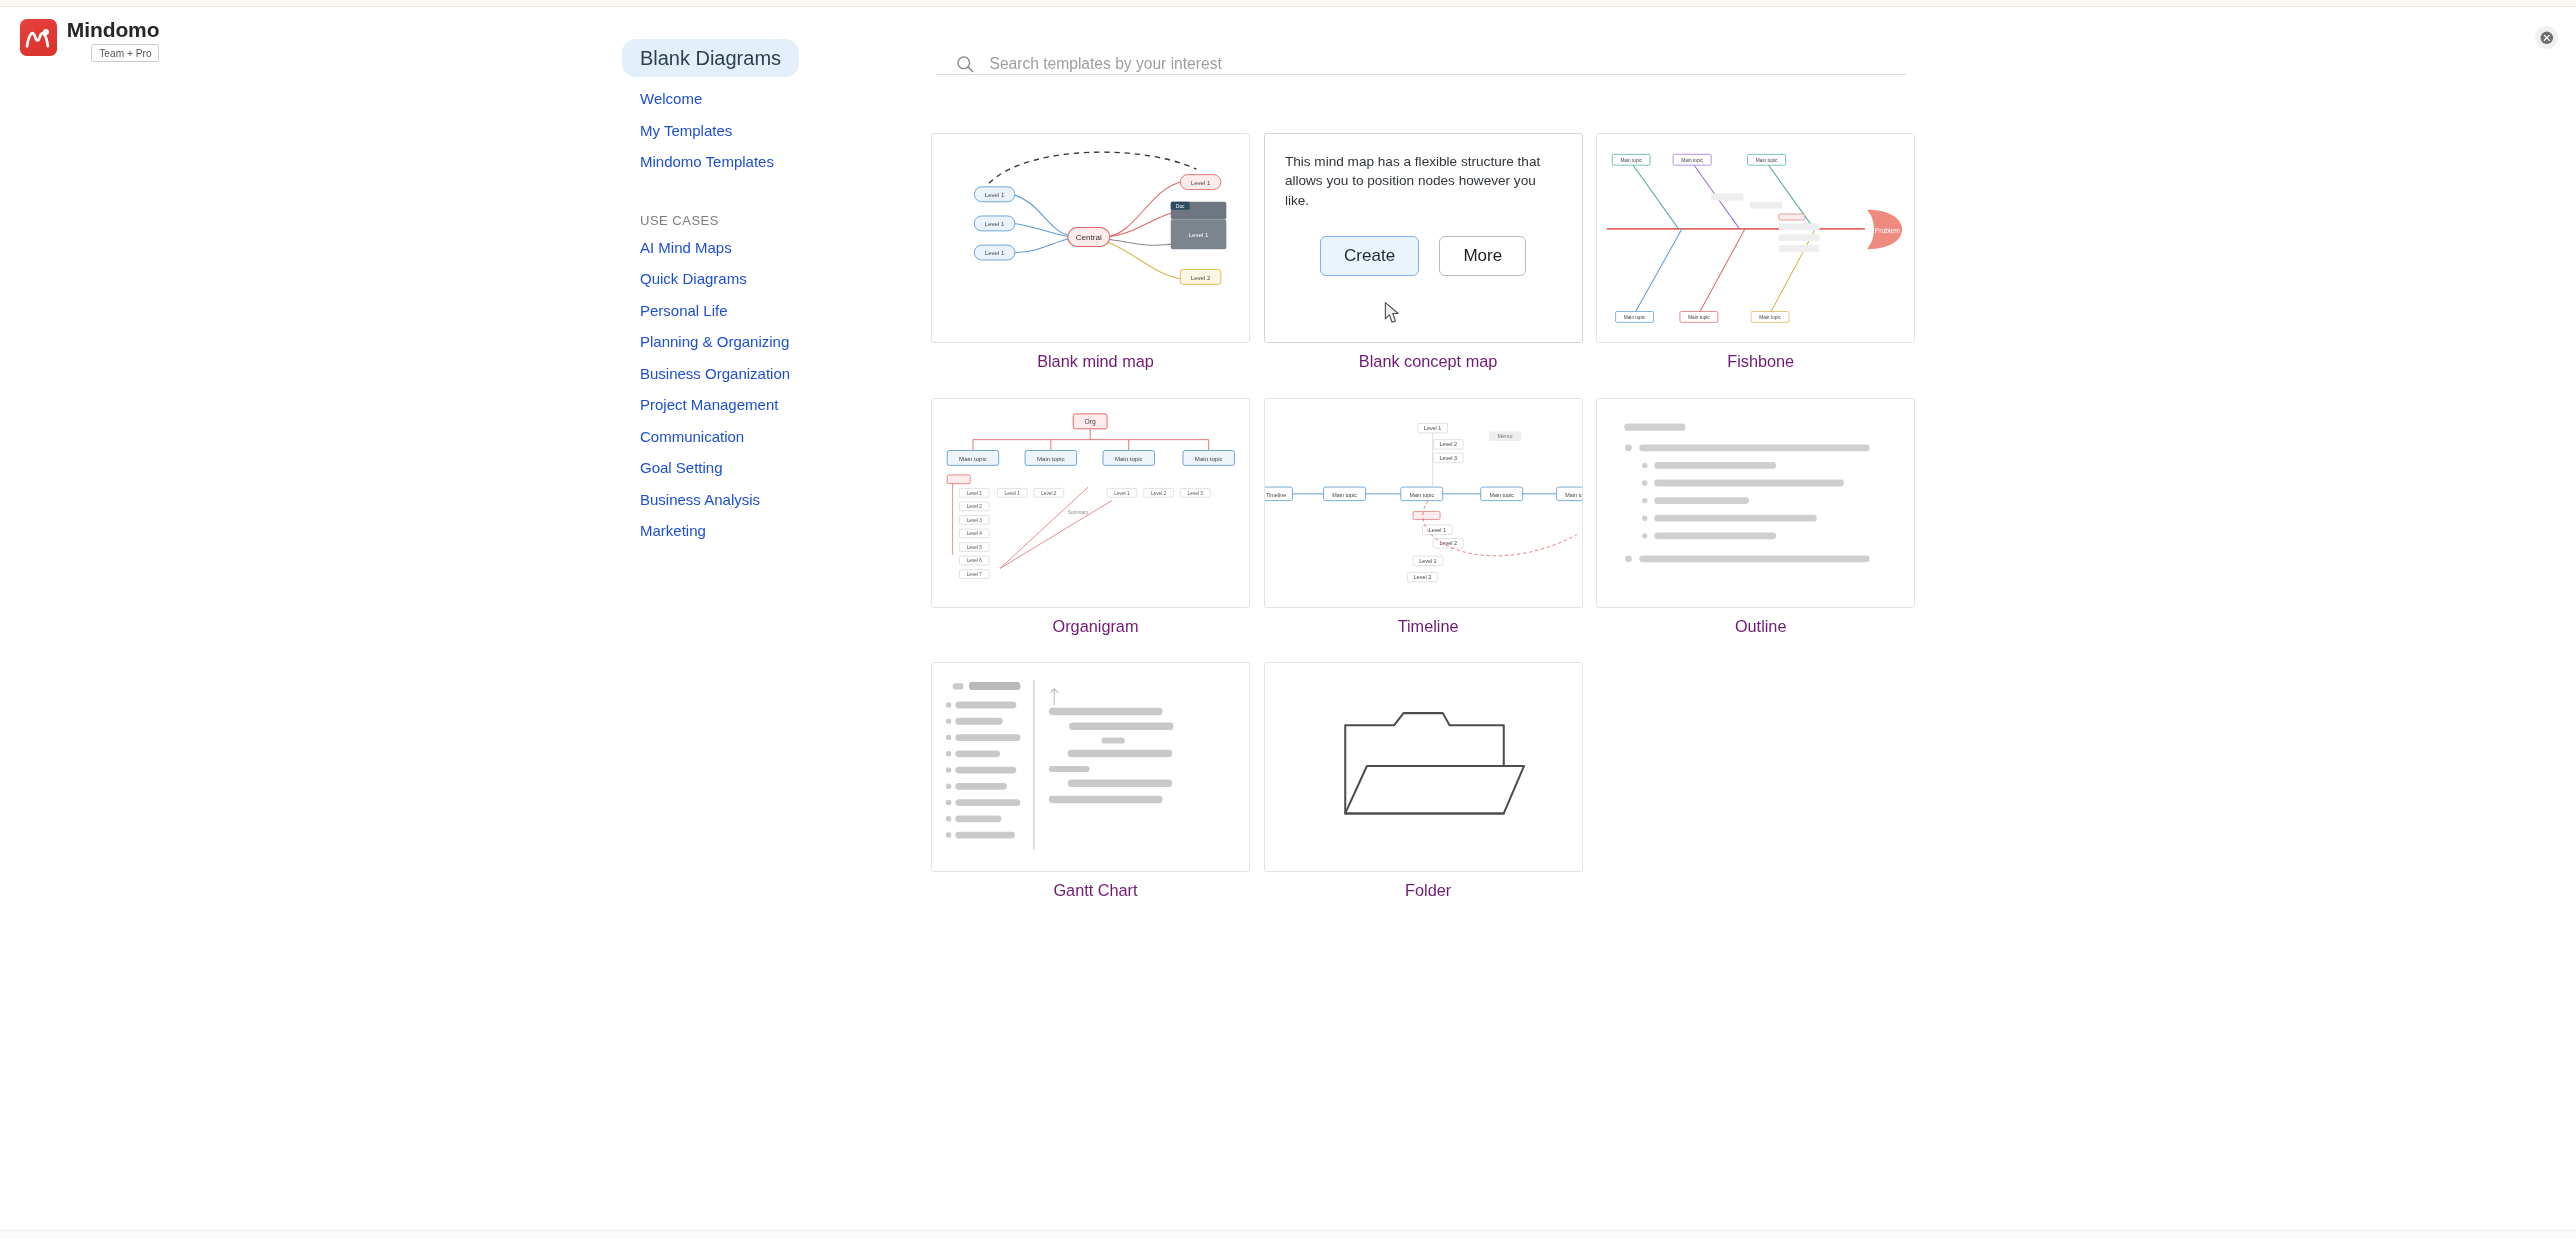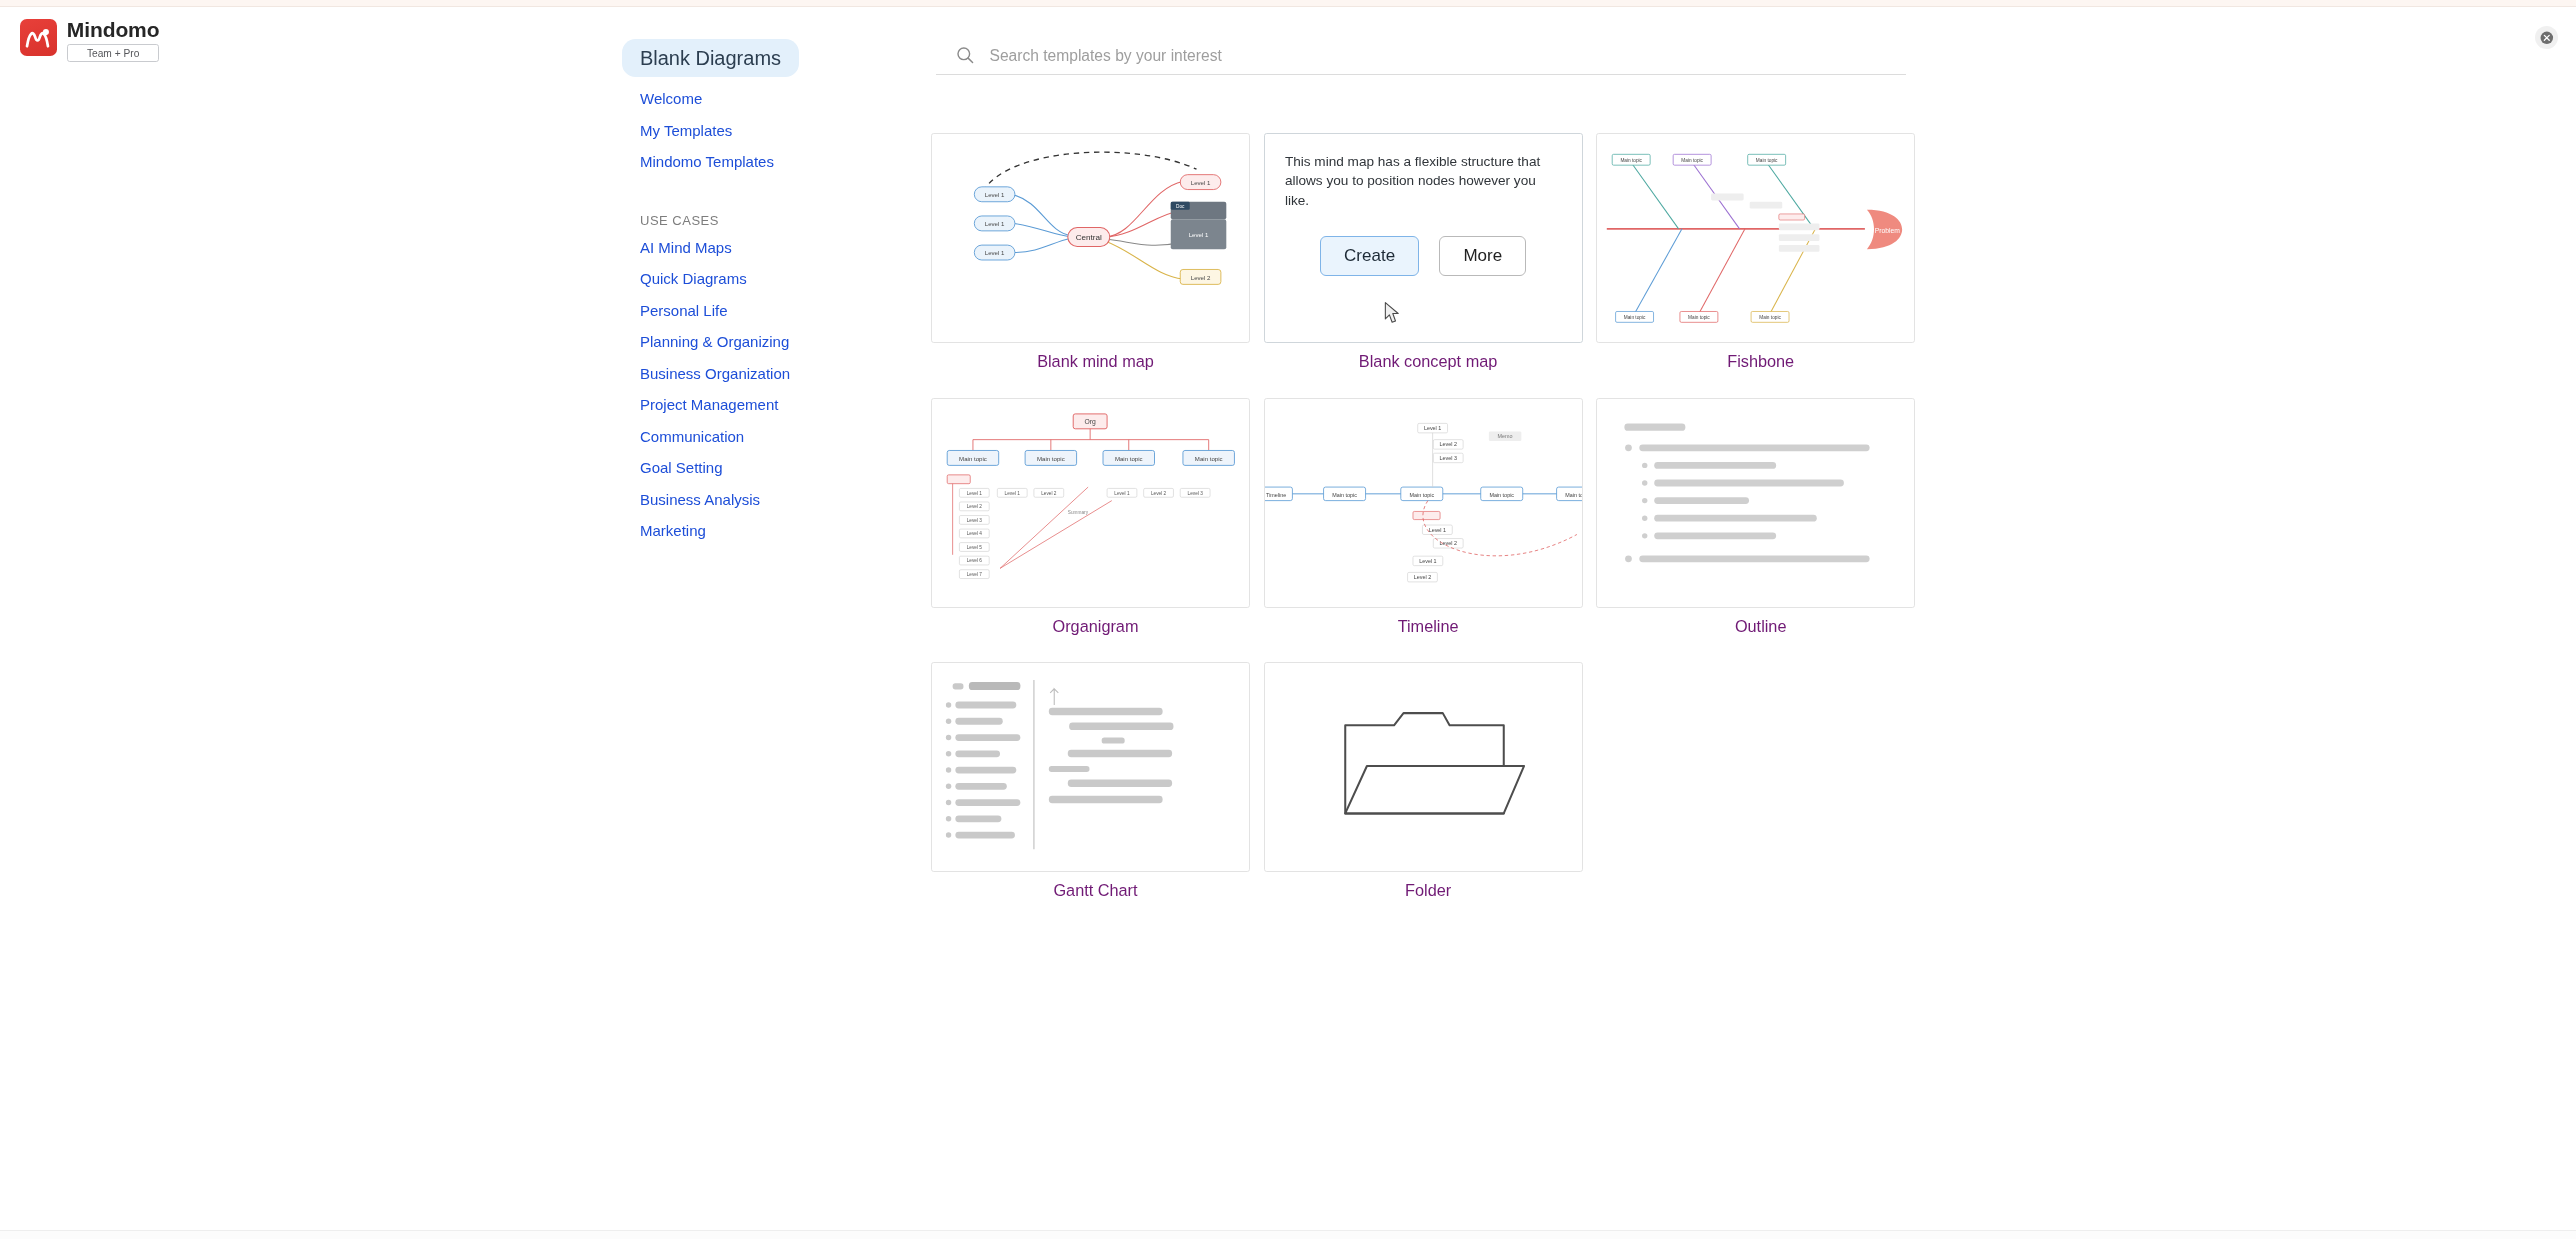--- a/index.html
+++ b/index.html
@@ -30,21 +30,21 @@
   }
   .brand-logo {
     width: 37px; height: 37px;
     border-radius: 6.8px;
     background: linear-gradient(160deg, #e8403a 0%, #d8322c 100%);
     display: flex; align-items: center; justify-content: center;
     position: relative;
     overflow: hidden;
   }
   .brand-logo svg { display: block; }
-  .brand-text { display: flex; flex-direction: column; gap: 4.1px; }
+  .brand-text { display: flex; flex-direction: column; gap: 4.1px; align-items: flex-end; }
   .brand-name {
     font-size: 21px; font-weight: bold; color: #262626;
     line-height: 1; letter-spacing: -0.1px;
   }
   .brand-badge {
     font-size: 10.2px; color: #55565a;
     border: 0.7px solid #c9cbcf;
     border-radius: 2.7px;
     padding: 2.7px 6.8px;
     display: inline-block;
@@ -93,21 +93,21 @@
     padding: 0 0 4.1px 36px;
     margin-top: 35px;
     text-transform: uppercase;
   }
   
   .search-wrap {
     position: absolute;
     left: 936px; top: 37px;
     width: 970px; height: 38px;
     border-bottom: 0.7px solid #dcdcdc;
-    display: flex; align-items: center; gap: 12.2px;
+    display: flex; align-items: flex-end; gap: 12.2px;
   }
   .search-icon { width: 20.3px; height: 20.3px; flex: 0 0 auto; margin-left: 19px;}
   .search-input {
     border: none; outline: none;
     font-size: 15.6px; color: #262626;
     background: transparent;
     width: 882px;
     font-family: "Liberation Sans", sans-serif;
   }
   .search-input::placeholder { color: #9e9e9e; }

